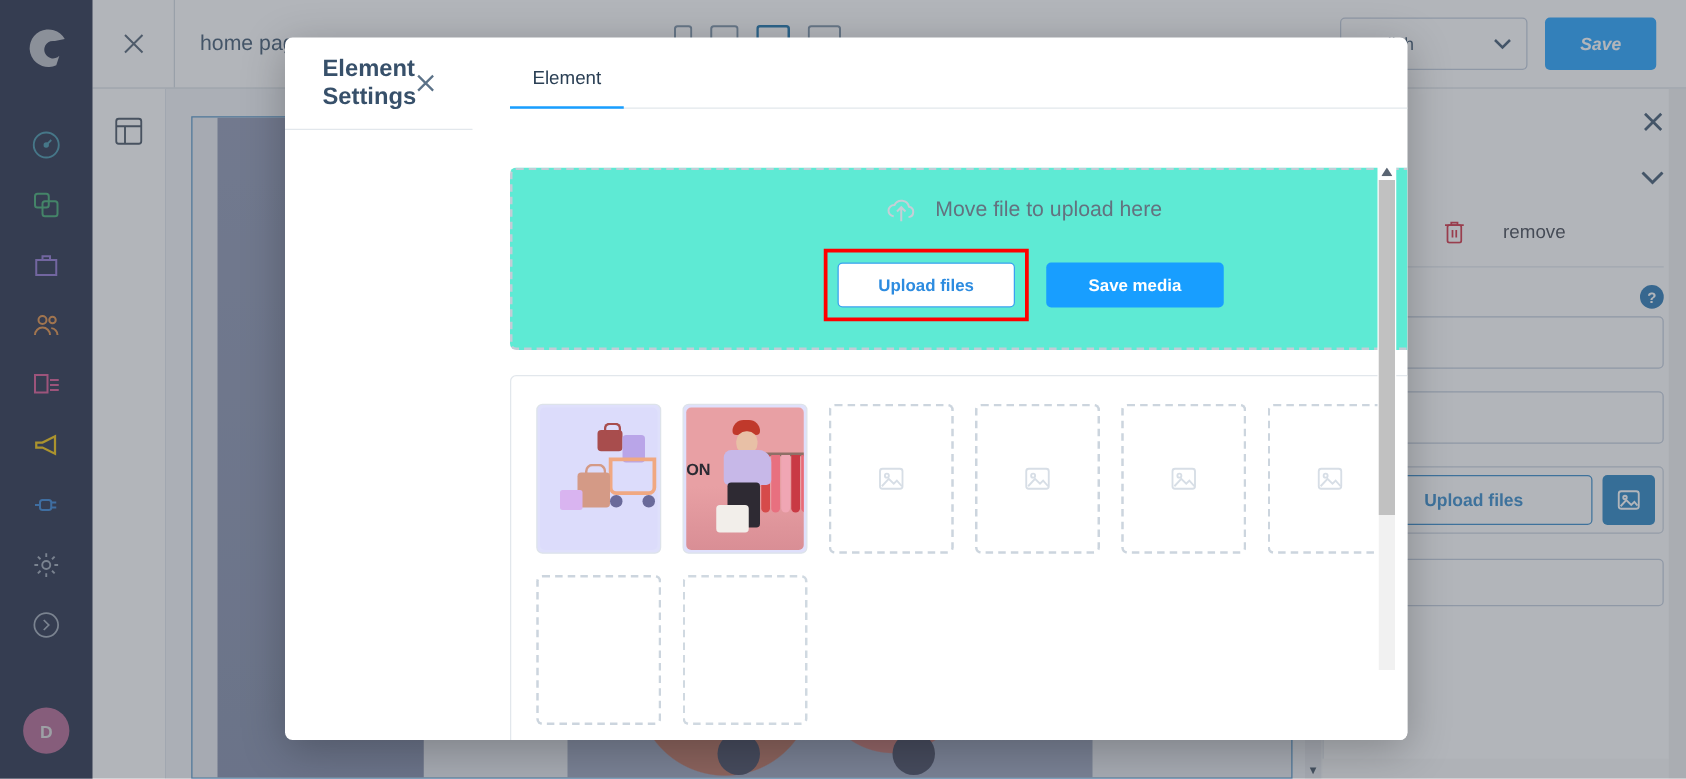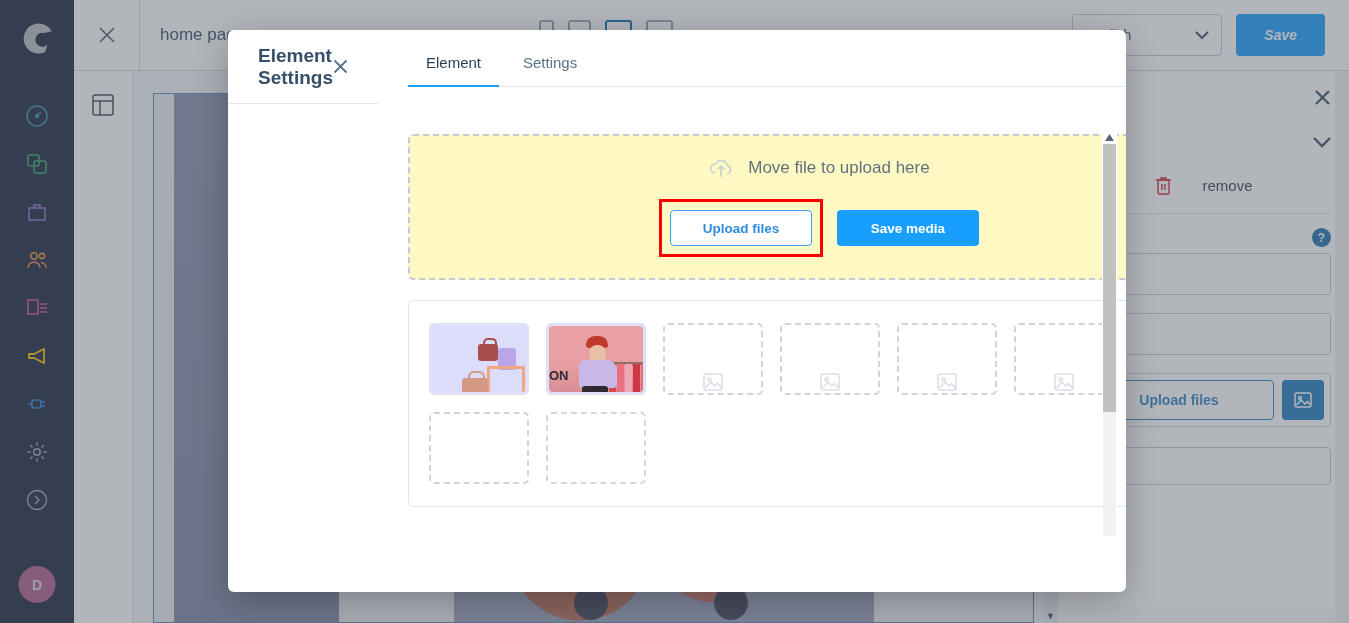--- a/index.html
+++ b/index.html
@@ -190,21 +190,21 @@
     padding: 14px 18px; font-size: 15px; color: #5b7288;
     border-bottom: 2px solid transparent; margin-bottom: -1px;
   }
   .tab.active { color: #2a3f54; border-bottom-color: #189eff; }
 
   .dots-row { display: flex; justify-content: flex-end; width: 822px; padding: 22px 6px 8px 0; }
   .dots { letter-spacing: 2px; color: #4a5b73; font-size: 15px; font-weight: 700; }
 
   .dropzone {
     width: 822px; height: 146px;
-    border: 2px dashed #c3ccd6; border-radius: 5px; background: #fef9c3;
+    border: 2px dashed #c3ccd6; border-radius: 5px; background: #5eead4;
     display: flex; flex-direction: column; align-items: center; justify-content: center;
   }
   .dz-title-row { display: flex; align-items: center; gap: 14px; color: #63727f; font-size: 17px; }
   .dz-btns { display: flex; gap: 14px; margin-top: 20px; align-items: center; }
   .upload-wrap {
     position: relative; padding: 8px;
     border: 3px solid #ff0000;
   }
   .btn-upload {
     width: 142px; height: 36px; border: 1px solid #3aa1f0; border-radius: 4px;
@@ -217,22 +217,22 @@
     font-family: "Liberation Sans", sans-serif;
   }
 
   .gallery {
     width: 822px; margin-top: 20px;
     border: 1px solid #e2e7ec; border-radius: 5px; background: #fff;
     padding: 22px 20px;
     display: flex; gap: 17px; flex-wrap: wrap;
   }
   .thumb {
-    width: 100px; height: 72px; border-radius: 5px;
-    display: flex; align-items: flex-end; justify-content: center;
+    width: 100px; height: 120px; border-radius: 5px;
+    display: flex; align-items: center; justify-content: center;
     overflow: hidden;
   }
   .thumb.empty {
     border: 2px dashed #ccd5de; background: #fff; color: #d7dee6;
   }
   .thumb.filled { border: 1px solid #dde3ea; background: #dfe0fb; padding: 2px; }
   .thumb-inner { width: 100%; height: 100%; border-radius: 4px; overflow: hidden; position: relative; }
 
   .th1 { background: #dcdcfb; }
   .th1 .bag-a { position:absolute; left:46px; top:18px; width:20px; height:17px; background:#a84d4d; border-radius:3px; }
@@ -493,21 +493,20 @@
         <svg width="15" height="15" viewBox="0 0 15 15" fill="none" stroke="currentColor" stroke-width="1.8">
             <path d="M1.5 1.5 L13.5 13.5 M13.5 1.5 L1.5 13.5"></path>
           </svg>
       </div>
     </div>
 
     <div class="modal-body">
 
       <div class="tabs">
         <div class="tab active">Element</div>
-        <div class="tab">Settings</div>
       </div>
 
       <div class="dots-row">
         <span class="dots">•••</span>
       </div>
 
       <div class="dropzone">
         <div class="dz-title-row">
           <span>
             <svg width="26" height="22" viewBox="0 0 26 22" fill="none" stroke="#c6ced6" stroke-width="1.6">

